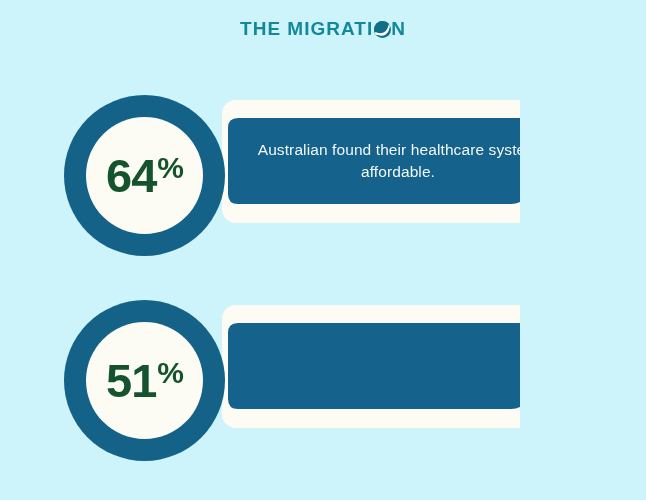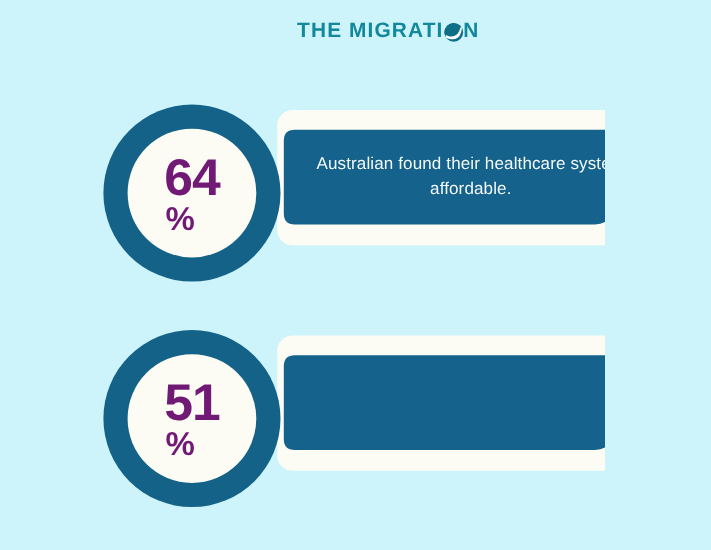--- a/index.html
+++ b/index.html
@@ -14,21 +14,20 @@
     font-family: "Liberation Sans", sans-serif;
     background: #ccf4fa;
   }
 
   #canvas {
     position: relative;
     width: 520px;
     height: 500px;
     background: #ccf4fa;
     overflow: hidden;
-    margin-left: 30px;
   }
 
   
   .brand {
     position: absolute;
     left: 0;
     top: 16px;
     width: 646px;
     text-align: center;
     height: 28px;
@@ -162,25 +161,24 @@
     border-radius: 50%;
     background: #fdfcf4;
     display: flex;
     align-items: center;
     justify-content: center;
   }
   .pct {
     display: flex;
     align-items: flex-start;
     justify-content: center;
-    color: #701a75;
+    color: #14532d;
     font-family: "Liberation Sans", sans-serif;
     font-weight: bold;
     line-height: 1;
-    flex-direction: column;
   }
   .pct-num {
     font-size: 47px;
     letter-spacing: -1px;
     line-height: 1;
   }
   .pct-sym {
     font-size: 30px;
     line-height: 1;
     position: relative;

